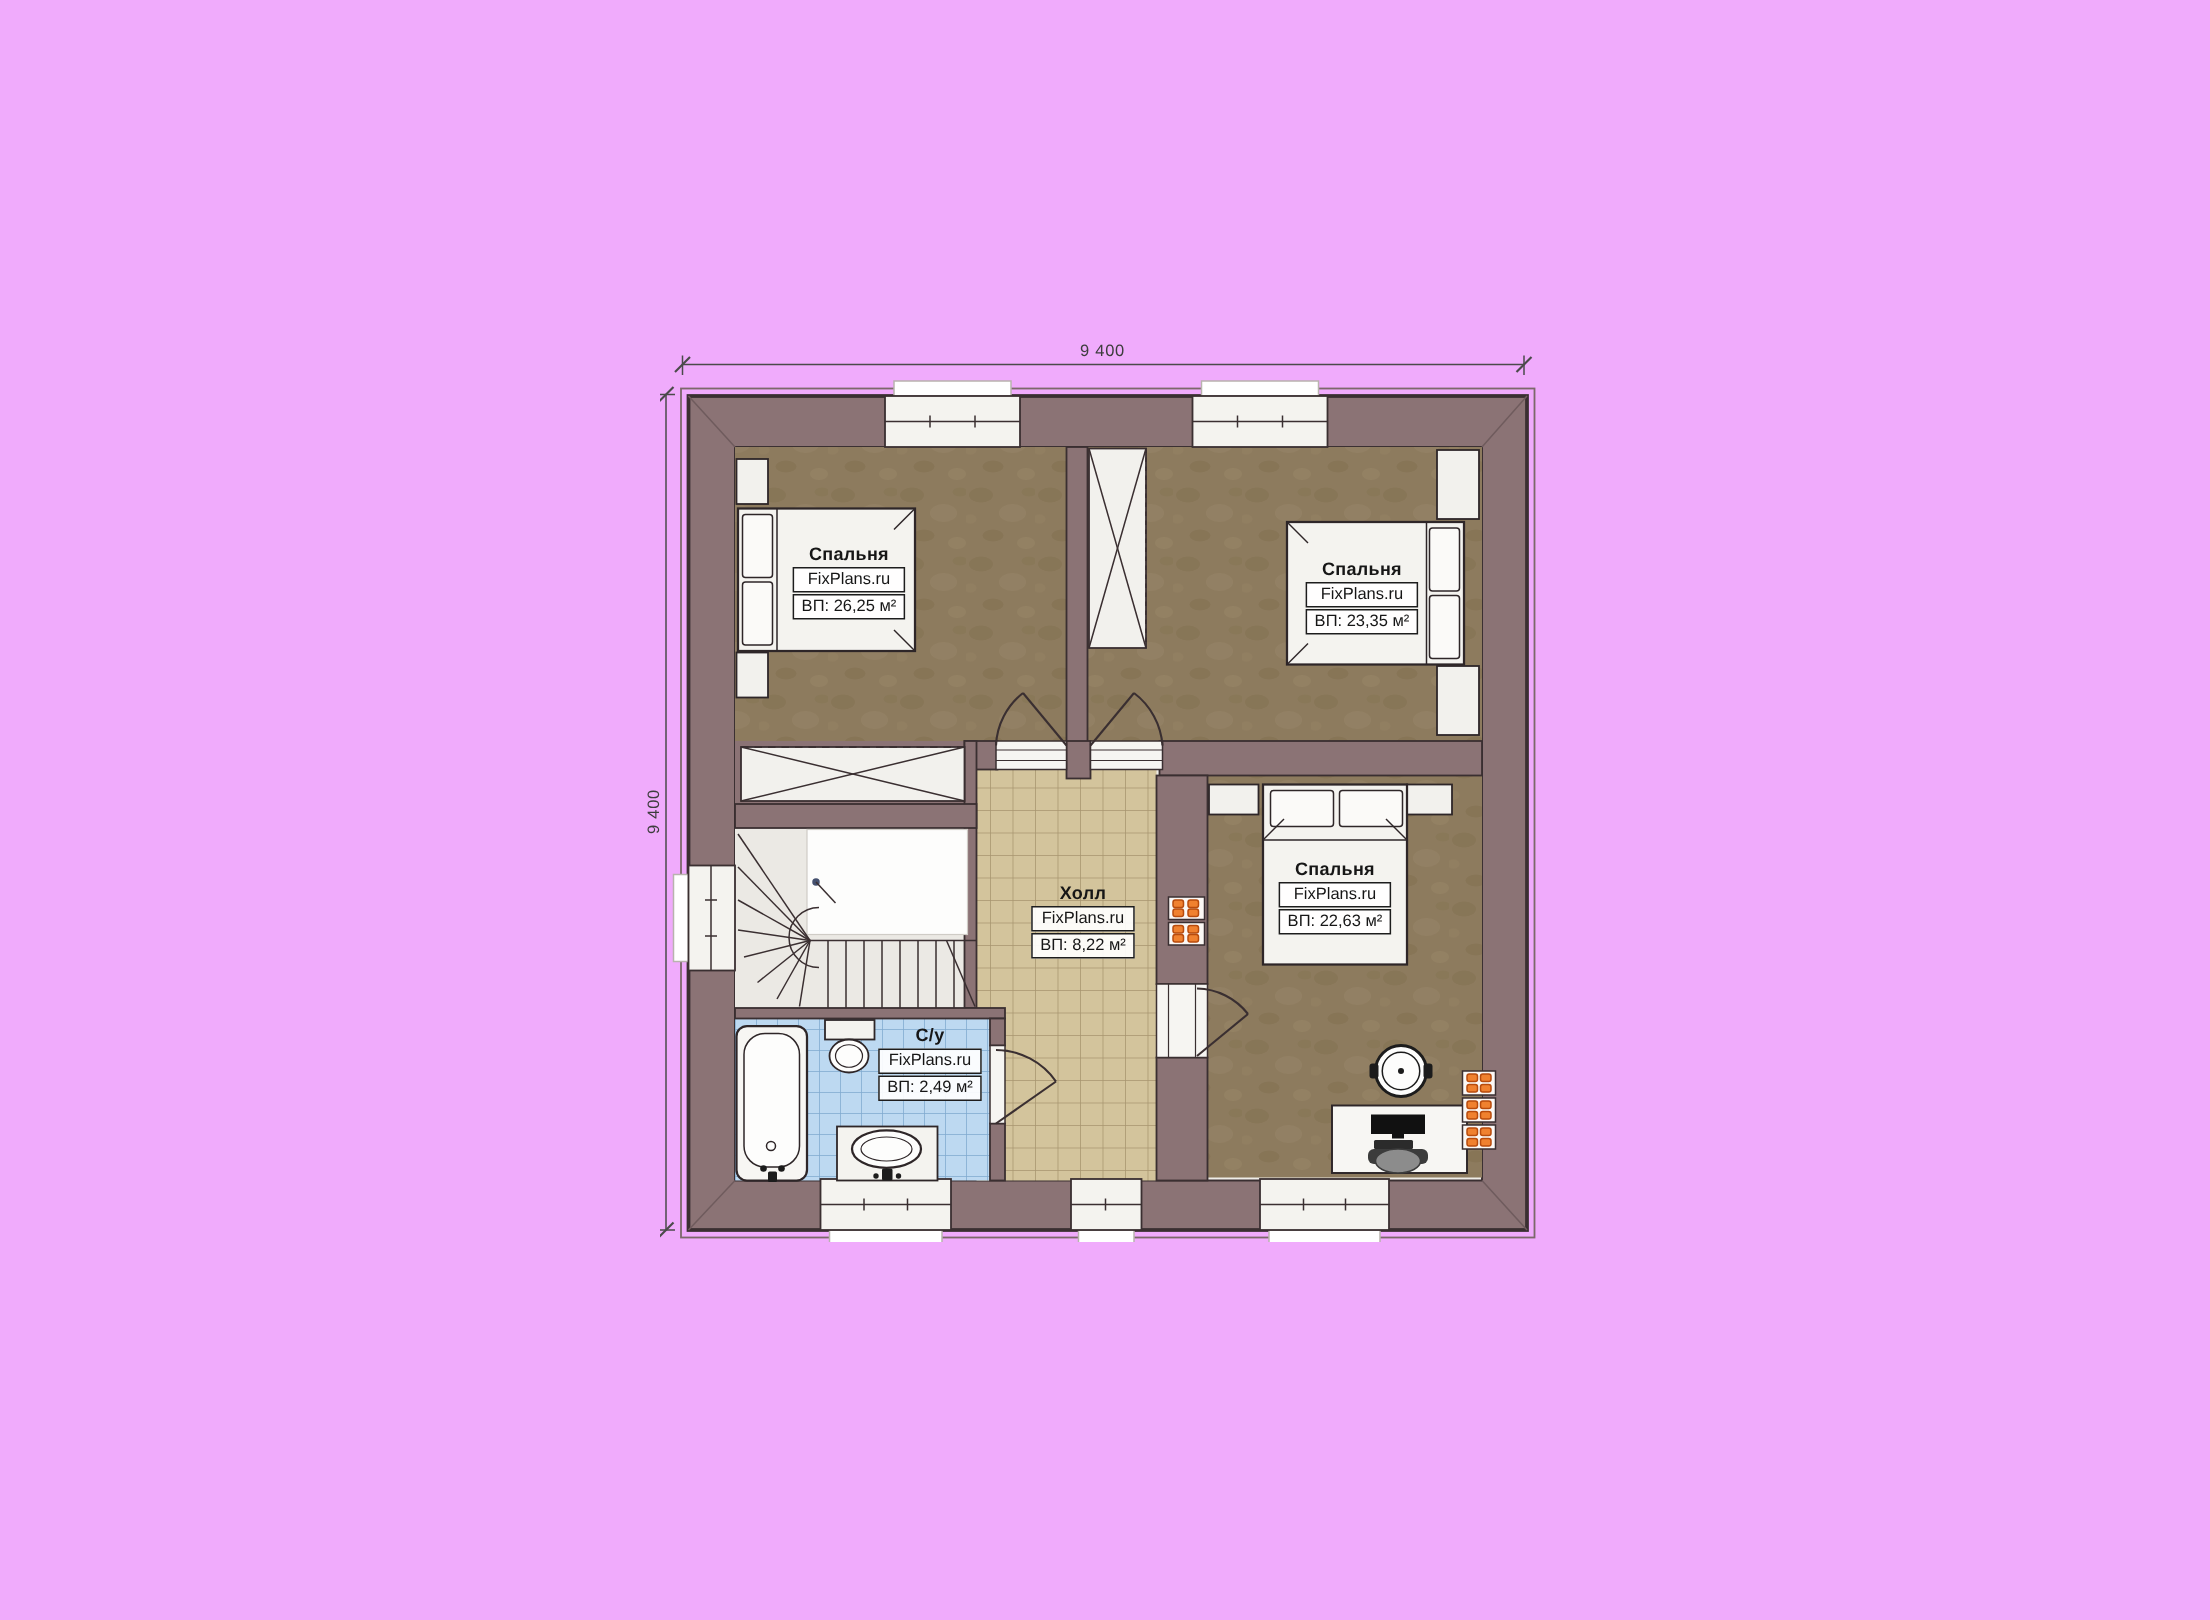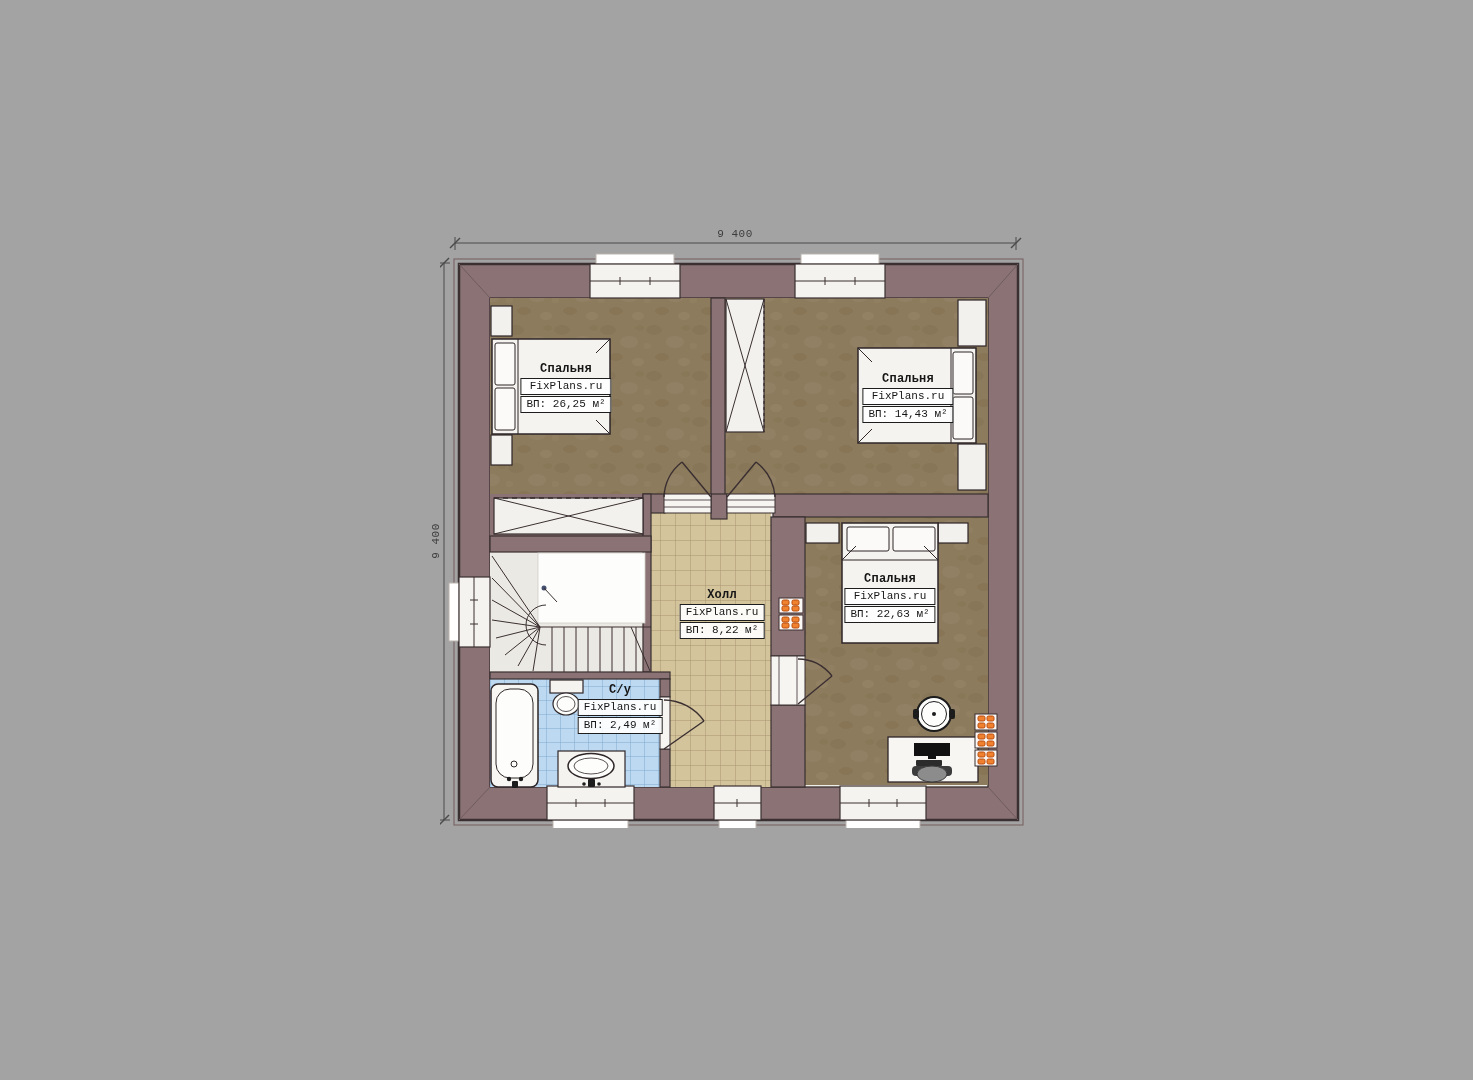--- a/index.html
+++ b/index.html
@@ -1,17 +1,17 @@
 <!DOCTYPE html>
 <html><head>
 <meta charset="utf-8">
 <style>
   html,body{margin:0;padding:0;background:#fff;}
-  .stage{position:relative;width:1473px;height:1080px;background:#a3a3a3;overflow:hidden;
-         font-family:Liberation Mono, monospace;}
+  .stage{position:relative;width:1473px;height:1080px;background:#f0abfc;overflow:hidden;
+         font-family:Liberation Sans, sans-serif;}
   .plan-svg{position:absolute;left:440px;top:228px;width:600px;height:600px;}
   .dim{position:absolute;font-size:11px;color:#3d3d3d;letter-spacing:.5px;}
   .dim-top{left:735px;top:228px;transform:translateX(-50%);}
   .dim-left{left:436px;top:541px;transform:translate(-50%,-50%) rotate(-90deg);}
   .room-label{position:absolute;transform:translateX(-50%);text-align:center;z-index:5;}
   .room-name{font-size:12px;font-weight:700;color:#161616;letter-spacing:.2px;
              margin-bottom:2px;white-space:nowrap;}
   .room-box{border:1.5px solid #1d1d1d;background:rgba(255,255,255,.92);color:#161616;
             font-size:11px;line-height:15px;padding:0 5px;margin-top:1px;white-space:nowrap;}
 </style>
@@ -319,21 +319,21 @@
 
   <div class="room-label" style="left:566px;top:362px;">
     <div class="room-name">Спальня</div>
     <div class="room-box">FixPlans.ru</div>
     <div class="room-box">ВП: 26,25 м²</div>
   </div>
 
   <div class="room-label" style="left:908px;top:372px;">
     <div class="room-name">Спальня</div>
     <div class="room-box">FixPlans.ru</div>
-    <div class="room-box">ВП: 14,43 м²</div>
+    <div class="room-box">ВП: 23,35 м²</div>
   </div>
 
   <div class="room-label" style="left:890px;top:572px;">
     <div class="room-name">Спальня</div>
     <div class="room-box">FixPlans.ru</div>
     <div class="room-box">ВП: 22,63 м²</div>
   </div>
 
   <div class="room-label" style="left:722px;top:588px;">
     <div class="room-name">Холл</div>

